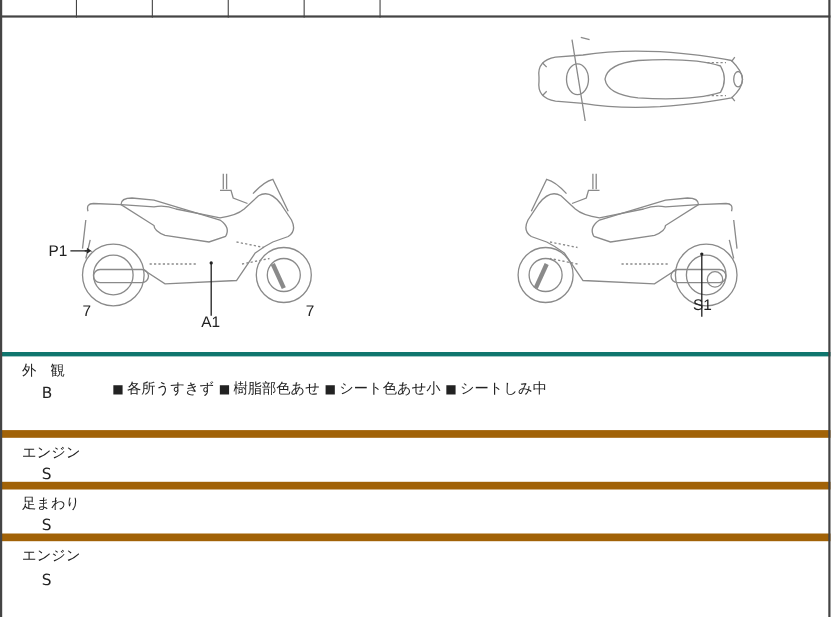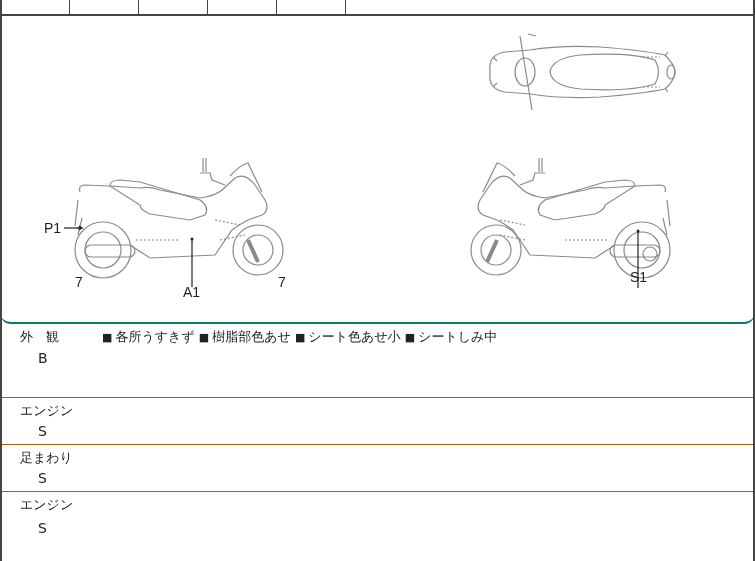--- a/index.html
+++ b/index.html
@@ -1,26 +1,26 @@
 <!DOCTYPE html>
 <html><head>
 <meta charset="utf-8">
 <style>
   html,body{margin:0;padding:0;background:#fff;}
   body{width:755px;height:561px;position:relative;overflow:hidden;font-family:"DejaVu Sans","Liberation Sans",sans-serif;color:#222;}
   .top-row{position:absolute;left:0;top:0;width:755px;height:16px;border-bottom:2px solid #444;box-sizing:border-box;}
   .top-row .cell{position:absolute;top:0;height:16px;border-left:1px solid #444;}
   .frame{position:absolute;left:0;top:0;width:755px;height:561px;border-left:2px solid #444;border-right:2px solid #444;box-sizing:border-box;pointer-events:none;}
-  .diagram{position:absolute;left:0;top:16px;width:755px;height:308px;border-bottom:2px solid #0f766e;box-sizing:border-box;border-radius:11px;}
+  .diagram{position:absolute;left:0;top:16px;width:755px;height:308px;border-bottom:4px solid #0f766e;box-sizing:border-box;}
   .diagram svg{position:absolute;left:0;top:0;}
   .lbl{position:absolute;font-size:14px;color:#222;font-family:"Liberation Sans","DejaVu Sans",sans-serif;}
-  .section{position:absolute;left:0;width:755px;box-sizing:border-box;border-bottom:1px solid #a16207;}
+  .section{position:absolute;left:0;width:755px;box-sizing:border-box;border-bottom:7px solid #a16207;}
   .sec-title{position:absolute;left:20px;top:4px;font-size:13px;}
   .sec-grade{position:absolute;left:38px;font-size:14px;}
-  .notes{position:absolute;left:102px;top:4px;font-size:13px;white-space:nowrap;text-align:center;}
+  .notes{position:absolute;left:102px;top:20px;font-size:13px;white-space:nowrap;text-align:center;}
   .notes .sq{font-size:11px;margin:0 3px 0 0;}
 </style>
 </head>
 <body>
 
 <div class="top-row">
   <div class="cell" style="left:69px"></div>
   <div class="cell" style="left:138px"></div>
   <div class="cell" style="left:207px"></div>
   <div class="cell" style="left:276px"></div>

